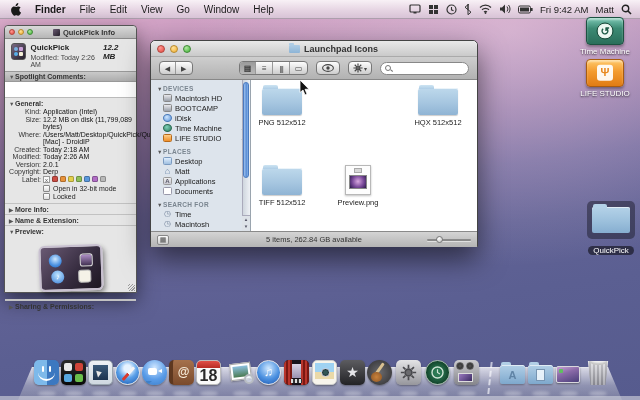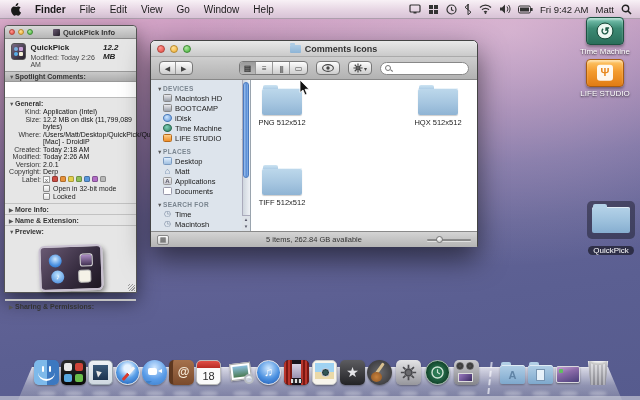--- a/index.html
+++ b/index.html
@@ -203,21 +203,21 @@
   .ic-safari { border:1.5px solid #e0e4e8; background:radial-gradient(circle at 50% 32%, #e6f3ff 0 18%, #5aa0e8 50%, #1d5cb4 95%); }
   .ic-safari .needle { position:absolute; left:11px; top:4px; width:2.5px; height:17px; transform:rotate(42deg);
     background:linear-gradient(#f5f5f5 0 50%, #d83a2e 50%); border-radius:1px; }
   .ic-ichat { border-radius:50% 50% 48% 48%; background:radial-gradient(circle at 50% 30%, #cfe6ff, #5a9ce8 55%, #3a7cc8); }
   .ic-ichat .cam { position:absolute; left:6px; top:8px; width:9px; height:7px; background:#fff; border-radius:2px; }
   .ic-ichat .camlens { position:absolute; left:15.5px; top:9px; width:0; height:0; border-right:4px solid #fff; border-top:2.5px solid transparent; border-bottom:2.5px solid transparent; }
   .ic-ichat .tail { position:absolute; left:4px; bottom:-1px; width:0; height:0; border-top:5px solid #3f80c8; border-right:6px solid transparent; }
   .ic-ab { background:linear-gradient(#a5714c,#7a4a2c); border-left:4px solid #5e3820; color:#f5ead8; font-size:12px; font-weight:bold; text-align:center; line-height:24px; }
   .ic-ical { background:#fafafa; border:1px solid #bbb; text-align:center; }
   .ic-ical .band { height:7px; background:linear-gradient(#e05048,#b82c24); }
-  .ic-ical .date { font-size:11px; font-weight:normal; color:#2a2a2a; line-height:16px; }
+  .ic-ical .date { font-size:16px; font-weight:bold; color:#2a2a2a; line-height:16px; }
   .ic-preview { background:transparent; box-shadow:none; overflow:visible; }
   .ic-preview .ph { position:absolute; left:1px; top:3px; width:21px; height:17px; background:#fff; border:1px solid #aaa; transform:rotate(-7deg); box-shadow:0 1px 2px rgba(0,0,0,.3); }
   .ic-preview .ph i { position:absolute; left:2px; top:2px; right:2px; bottom:2px; background:linear-gradient(#8cc0e0,#4a7a50); display:block; }
   .ic-preview .loupe { position:absolute; right:0; bottom:1px; width:10px; height:10px; border:2.5px solid #b8bcc2; border-radius:50%; background:rgba(230,240,250,.6); }
   .ic-itunes { border:1.5px solid #e4e4e8; background:radial-gradient(circle at 50% 32%, #cfe8ff, #4a90e0 55%, #2055ac); color:#fff; font-size:12px; text-align:center; line-height:22px; }
   .ic-idvd { background:#17121a; }
   .ic-idvd .curtL,.ic-idvd .curtR { position:absolute; top:0; bottom:0; width:8px;
     background:repeating-linear-gradient(90deg,#b8352c 0 2px,#7a1812 2px 4px); }
   .ic-idvd .curtL{left:0;} .ic-idvd .curtR{right:0;}
   .ic-idvd .screen { position:absolute; left:8px; right:8px; top:4px; bottom:7px; background:linear-gradient(#d8d2e4,#9a92b0); }
@@ -426,21 +426,21 @@
     <div class="resize-grip"></div>
   </div>
 
   <div id="finder">
     <div class="f-titlebar">
       <span class="tl tl-r"></span>
       <span class="tl tl-y"></span>
       <span class="tl tl-g"></span>
       <span class="f-title">
         <span class="mini-folder"></span>
-        <span>Comments Icons</span>
+        <span>Launchpad Icons</span>
       </span>
     </div>
     <div class="f-toolbar">
       <span class="segbtn navseg">
         <span class="seg">◀</span>
         <span class="seg">▶</span>
       </span>
       <span class="segbtn" style="margin-left:38px;">
         <span class="seg sel">▦</span>
         <span class="seg">≡</span>
@@ -533,20 +533,27 @@
           <div class="flabel">PNG 512x512</div>
         </div>
         <div class="fitem" style="left:152px; top:8px;">
           <div class="folder-ic"></div>
           <div class="flabel">HQX 512x512</div>
         </div>
         <div class="fitem" style="left:-4px; top:88px;">
           <div class="folder-ic"></div>
           <div class="flabel">TIFF 512x512</div>
         </div>
+        <div class="fitem" style="left:72px; top:85px;">
+          <div class="file-ic">
+              <span class="band"></span>
+              <span class="pic"></span>
+            </div>
+          <div class="flabel">Preview.png</div>
+        </div>
         <svg class="cursor" style="left:48px; top:0px;" width="11" height="16" viewBox="0 0 11 16">
           <path d="M1 0 L1 12.5 L4 10 L6 15 L8 14 L6 9.3 L10 9.2 Z" fill="#111" stroke="#fff" stroke-width="0.8"></path>
         </svg>
       </div>
     </div>
     <div class="f-status">
       <span class="gridbtn">▦</span>
       <span class="status-text">5 items, 262.84 GB available</span>
       <span class="sizeslider">
         <span class="track"></span>

